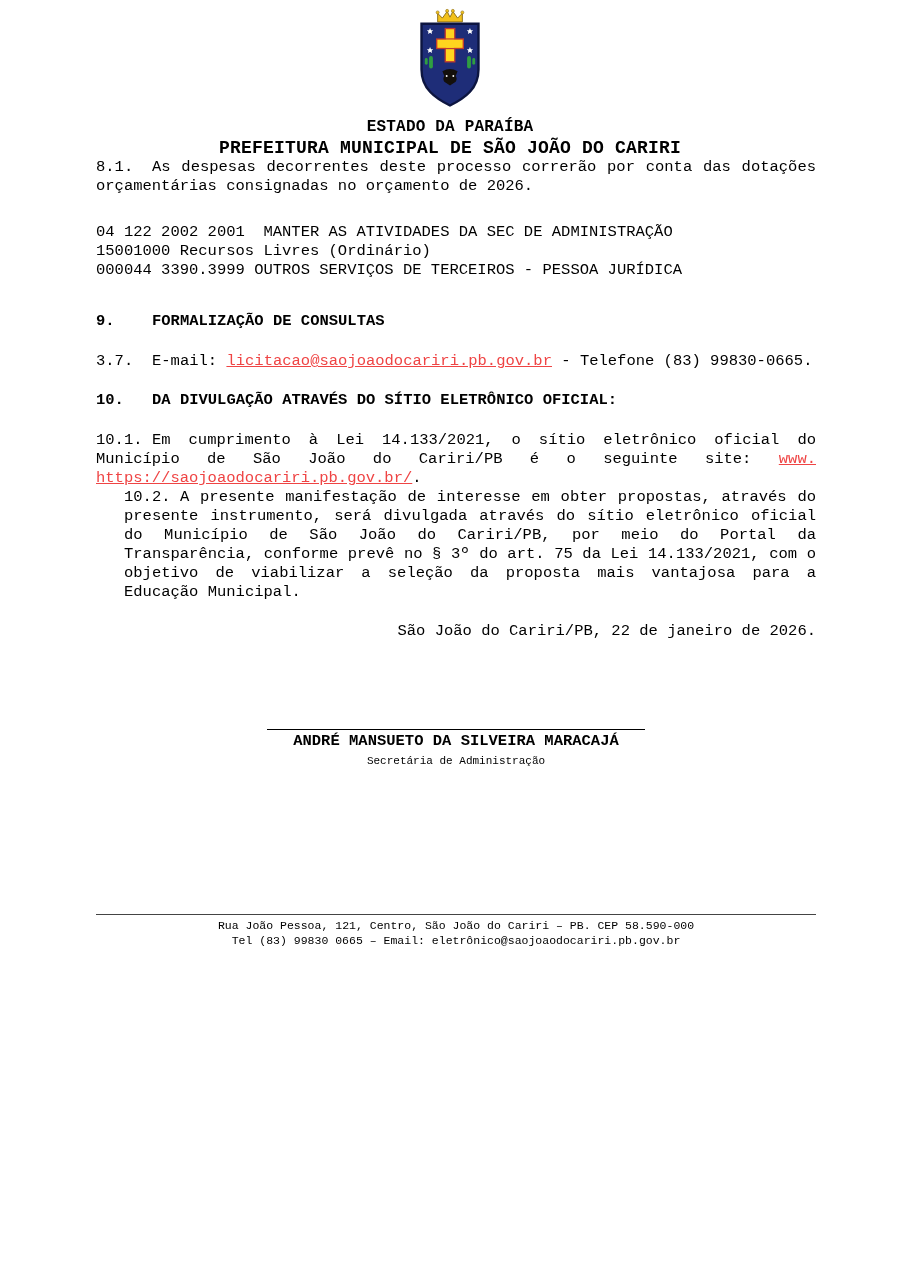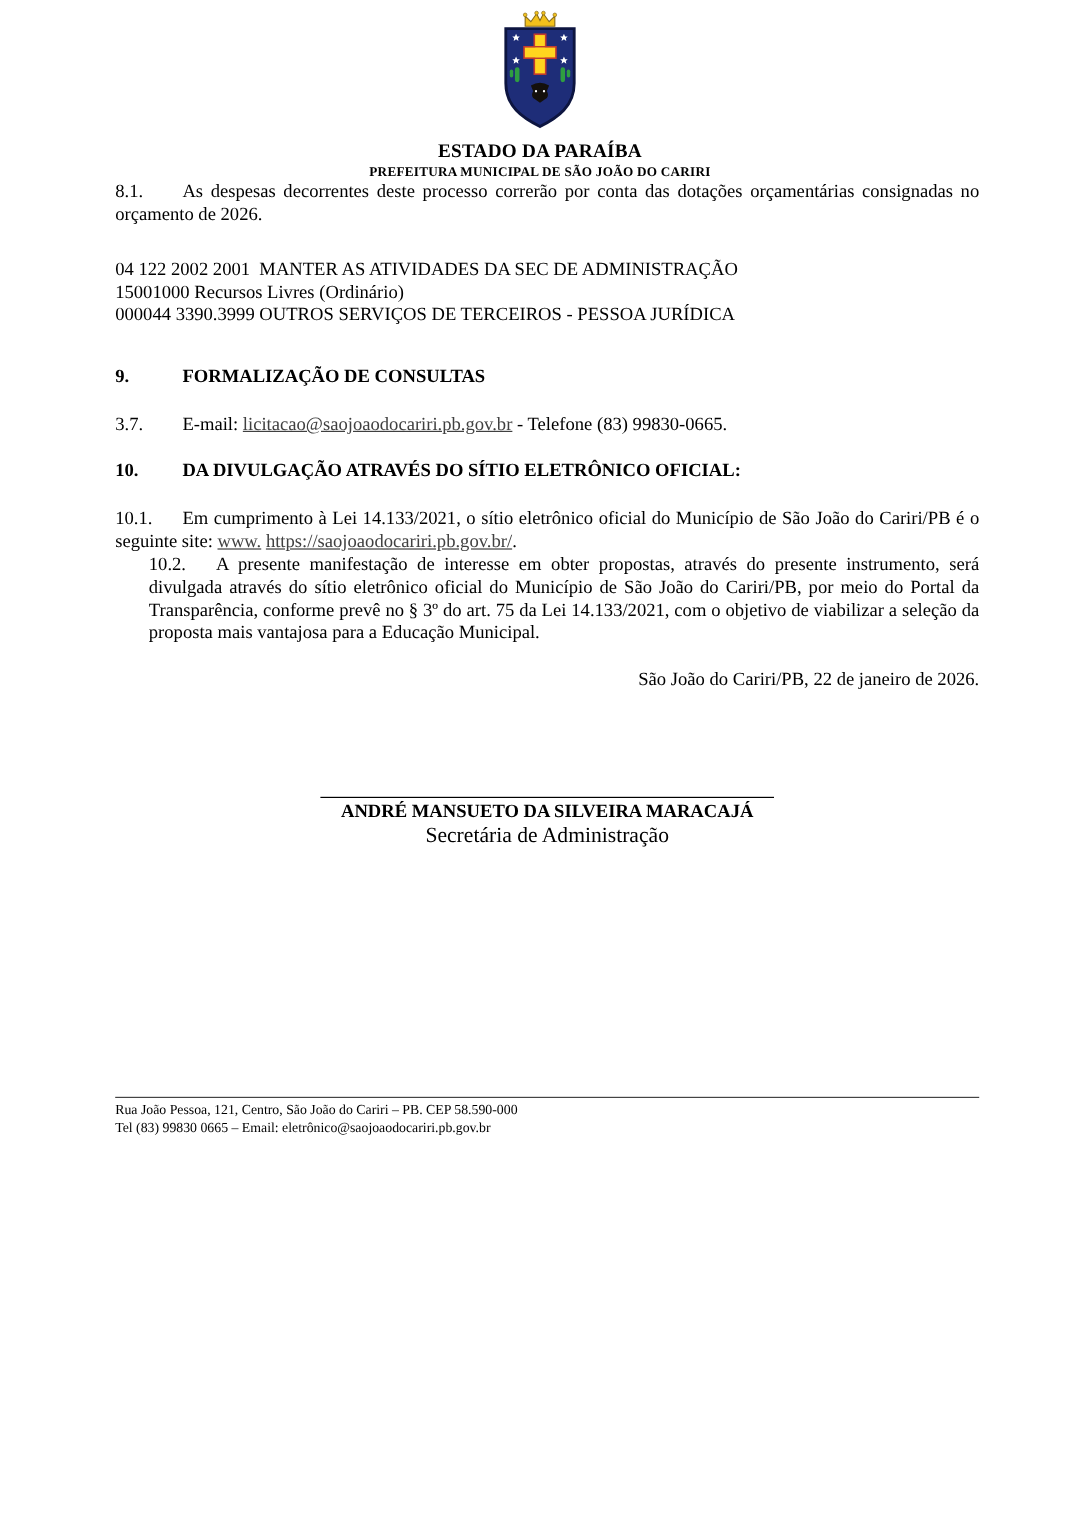--- a/index.html
+++ b/index.html
@@ -3,65 +3,66 @@
 <meta charset="utf-8">
 <style>
   * { margin: 0; padding: 0; box-sizing: border-box; }
   html, body { background: #ffffff; }
   .page {
     position: relative;
     width: 900px;
     height: 976px;
     margin: 0 auto;
     background: #ffffff;
-    font-family: Liberation Serif, serif;
+    font-family: Liberation Mono, monospace;
     color: #000000;
     overflow: hidden;
   }
   .doc-header { text-align: center; padding-top: 8px; }
   .coat { display: inline-block; line-height: 0; }
   .coat svg { width: 76px; height: 100px; }
   .header-line1 { font-weight: bold; font-size: 16px; margin-top: 5px; letter-spacing: 0.2px; }
-  .header-line2 { font-weight: bold; font-size: 11px; margin-top: 2px; letter-spacing: 0.2px; }
+  .header-line2 { font-weight: bold; font-size: 18px; margin-top: 2px; letter-spacing: 0.2px; }
 
   .doc-body { margin: 0 84px 0 96px; font-size: 15.5px; line-height: 19px; }
   .justify { text-align: justify; }
   .num { display: inline-block; width: 56px; }
   .num-wide { display: inline-block; width: 56px; }
   .pre { white-space: pre-wrap; }
 
   .para-8-1 { }
   .budget-block { margin-top: 27px; }
   .heading { font-weight: bold; }
   .heading-9 { margin-top: 32px; }
   .para-9-1 { margin-top: 21px; }
   .heading-10 { margin-top: 20px; }
   .para-10-1 { margin-top: 21px; }
   .para-10-2 { margin-top: 0; margin-left: 28px; }
 
-  a.doc-link { color: #404040; text-decoration: underline; }
+  a.doc-link { color: #ef4444; text-decoration: underline; }
 
   .date-line { margin-top: 20px; text-align: right; }
 
   .signature-block { margin-top: 88px; text-align: center; }
   .signature-rule {
     width: 378px;
     margin: 0 auto;
     border-bottom: 1.4px solid #000;
     height: 0;
   }
   .signature-name { font-weight: bold; font-size: 15.5px; margin-top: 2px; text-align: center; }
-  .signature-role { font-size: 18px; margin-top: 1px; }
+  .signature-role { font-size: 11px; margin-top: 1px; }
 
   .doc-footer {
     position: absolute;
     left: 96px;
     right: 84px;
     bottom: 28px;
     border-top: 1px solid #444;
+    text-align: center;
     font-size: 11.5px;
     line-height: 15px;
     padding-top: 3px;
   }
 </style>
 </head>
 <body>
 
 <div class="page">
 

